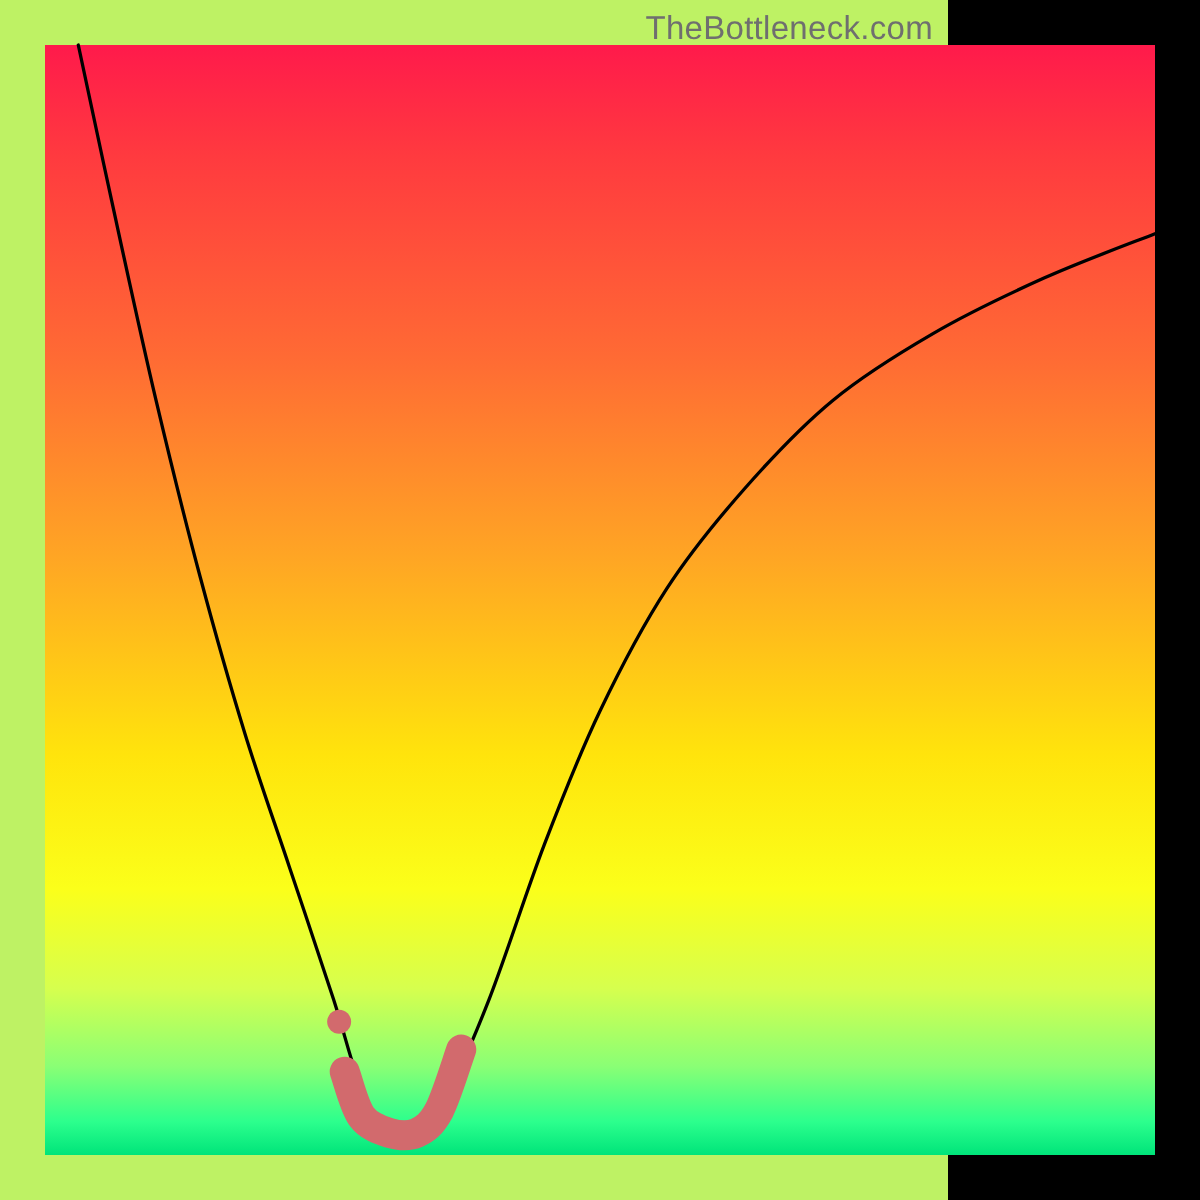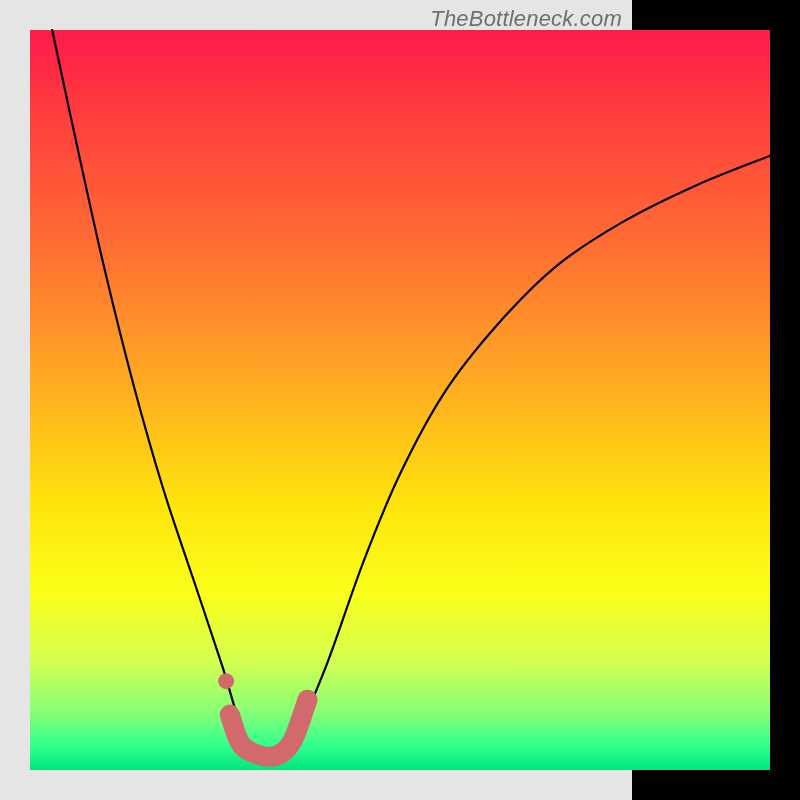--- a/index.html
+++ b/index.html
@@ -8,22 +8,21 @@
     width: 800px;
     height: 800px;
     background: #000;
     font-family: Arial, Helvetica, sans-serif;
     overflow: hidden;
   }
   .stage {
     position: relative;
     width: 632px;
     height: 800px;
-    background: #e5e5e5;
-    font-style: italic;
+    background: #bef264;
   }
   .plot-area {
     position: absolute;
     left: 30px;
     top: 30px;
     width: 740px;
     height: 740px;
     background: linear-gradient(
       to bottom,
       #ff1a4b 0%,

